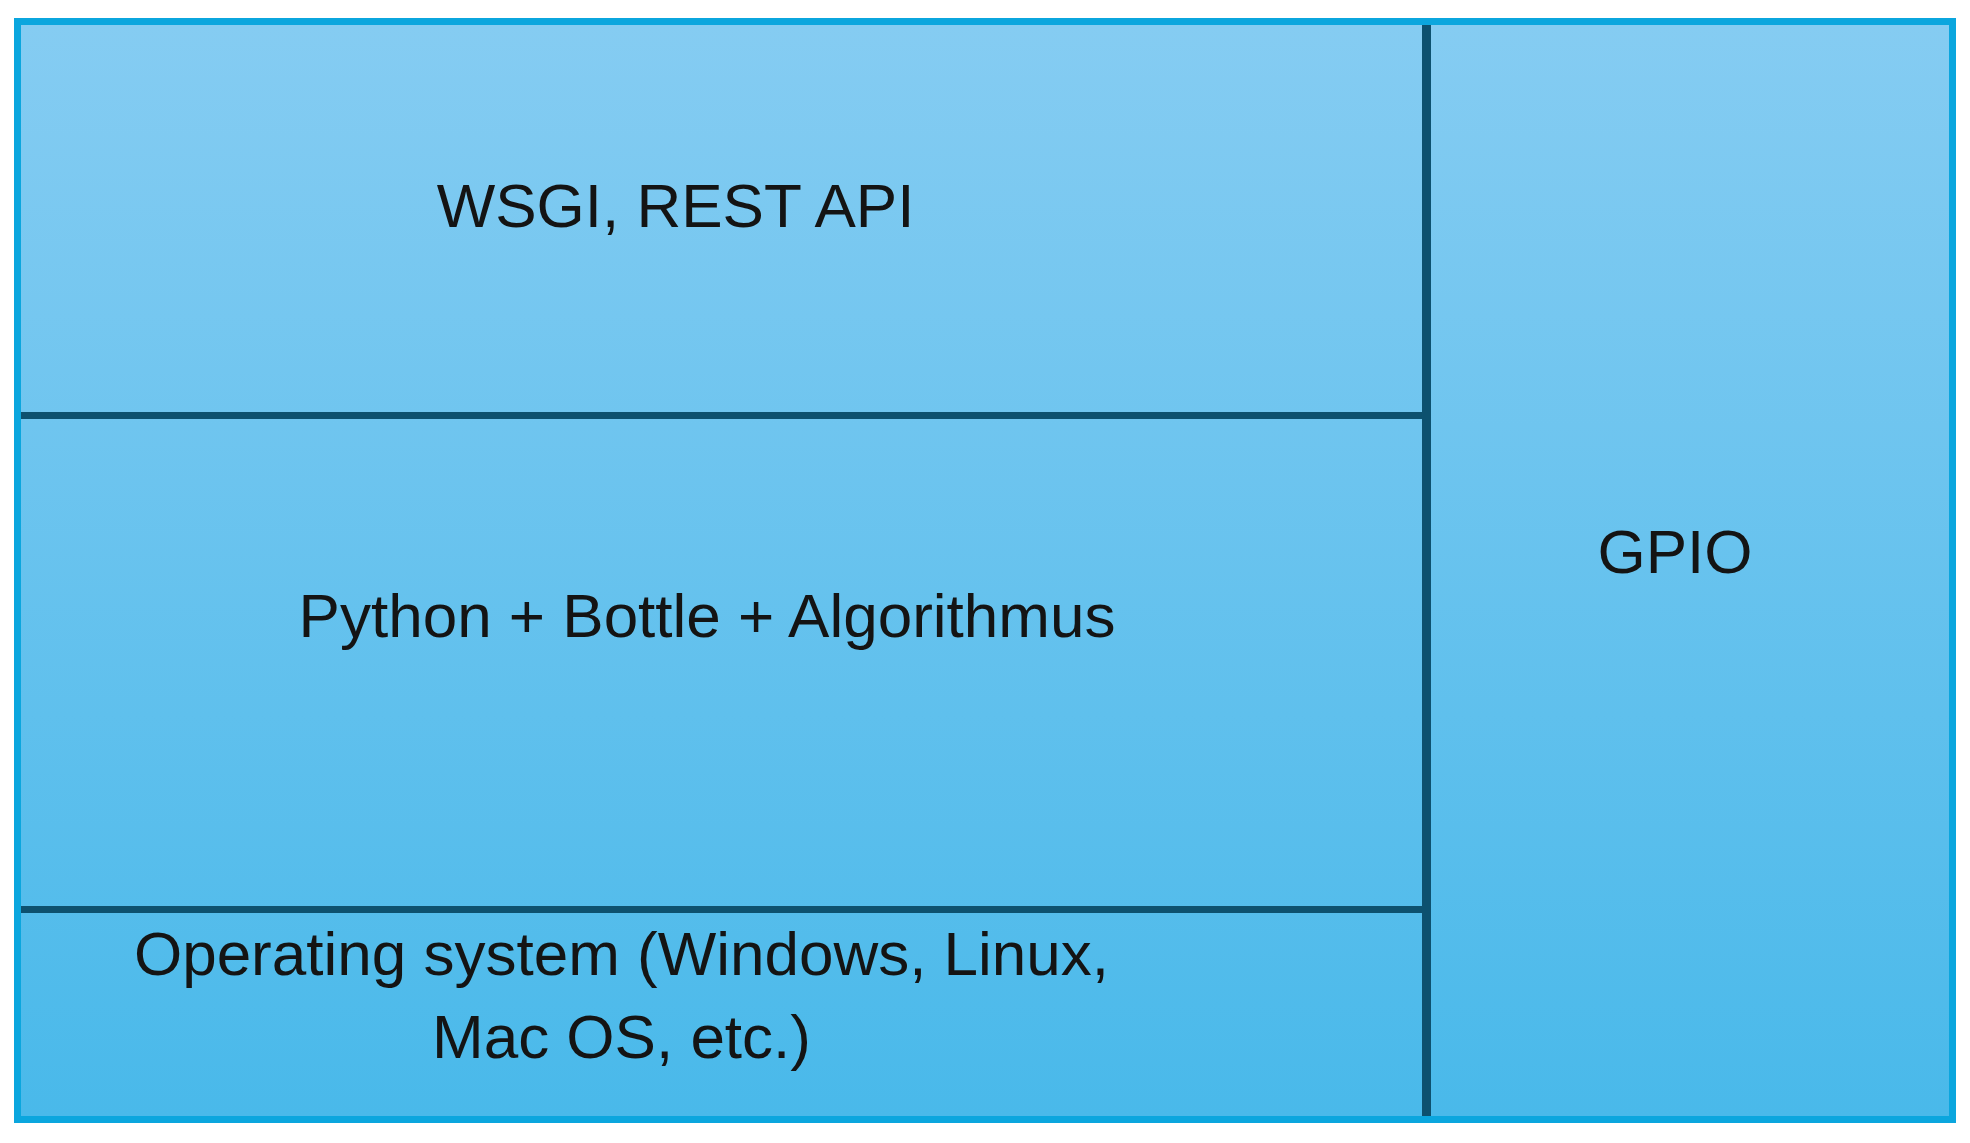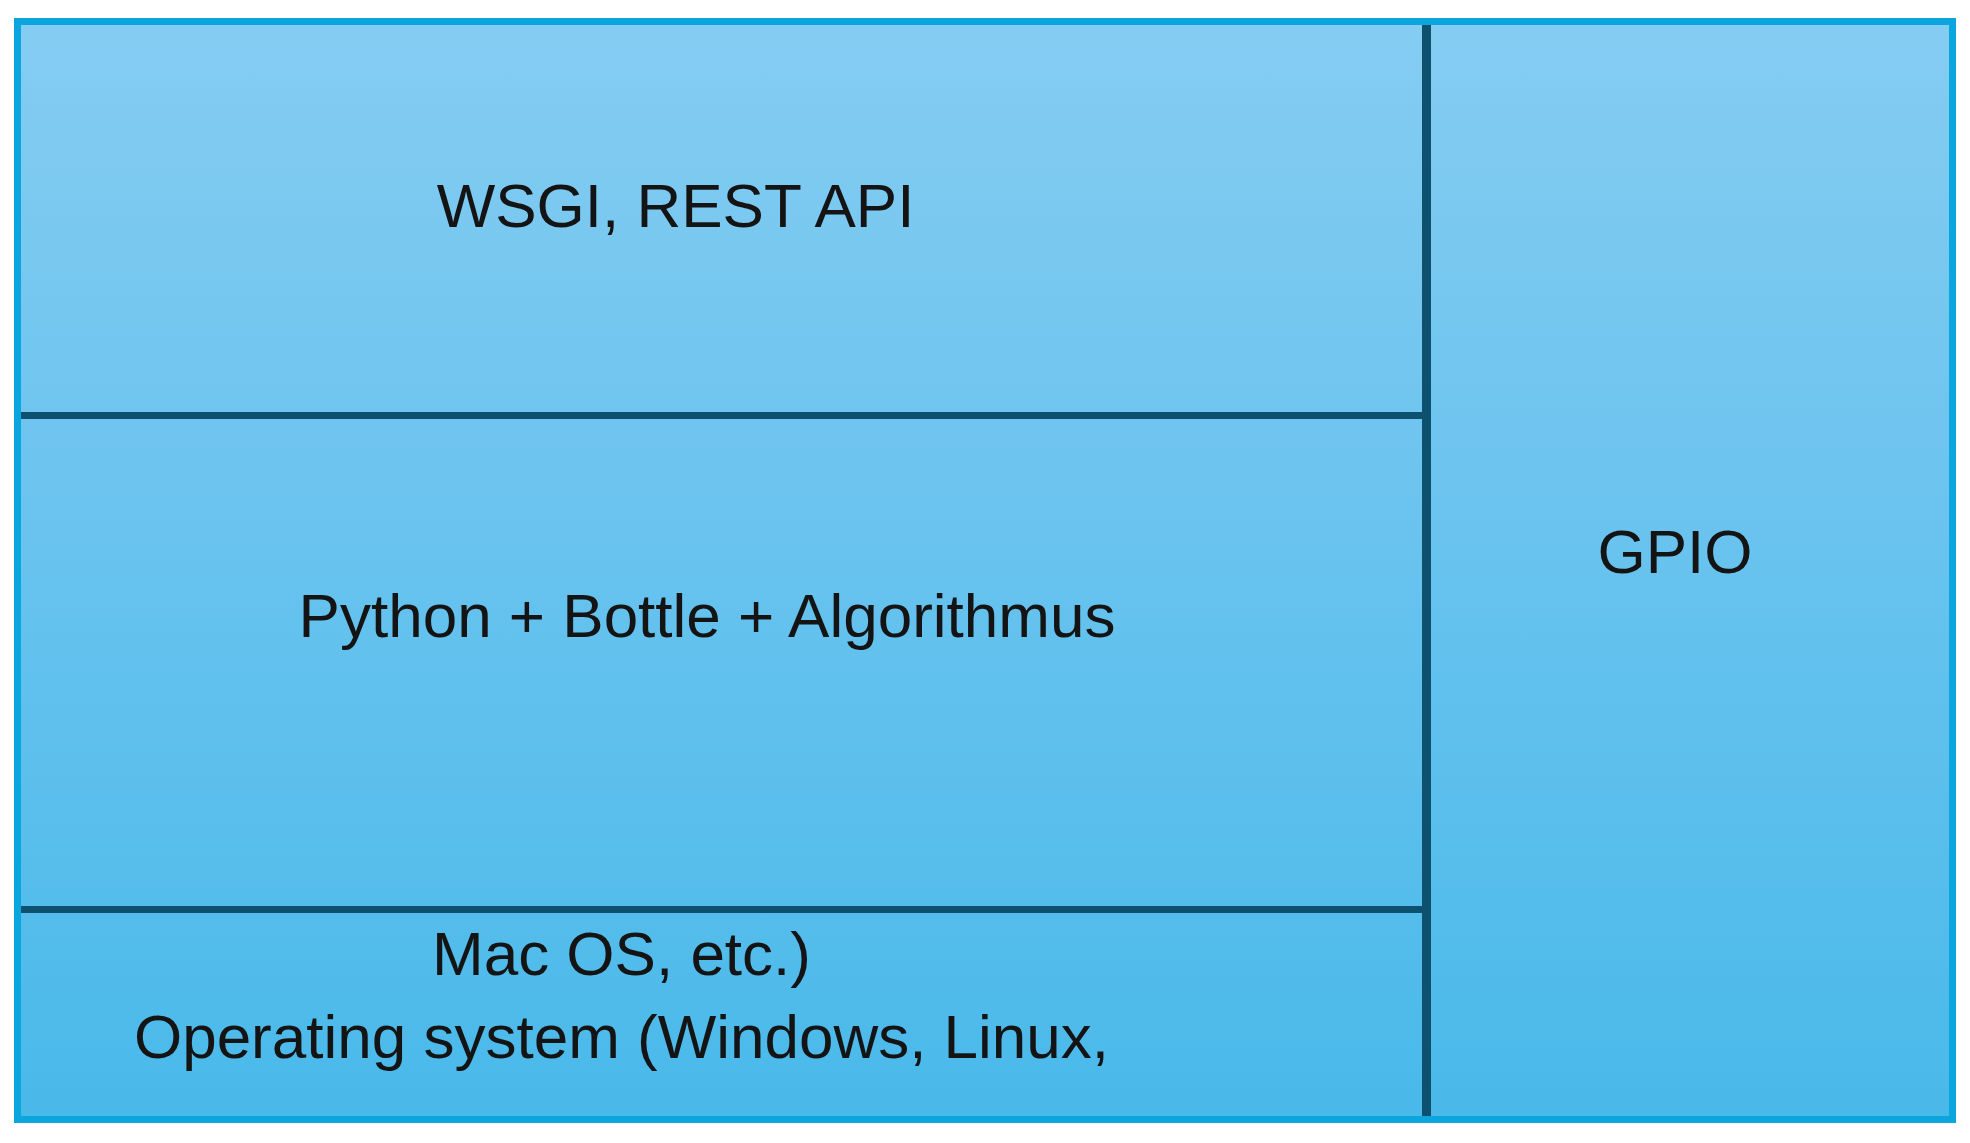--- a/index.html
+++ b/index.html
@@ -107,22 +107,22 @@
       <div class="h-divider"></div>
 
       <div class="row row-2">
         <div class="label">Python + Bottle + Algorithmus</div>
       </div>
 
       <div class="h-divider"></div>
 
       <div class="row row-3">
         <div class="label label-multiline">
+          <div>Operating system (Windows, Linux,</div>
           <div>Mac OS, etc.)</div>
-          <div>Operating system (Windows, Linux,</div>
         </div>
       </div>
 
     </div>
 
     <div class="v-divider"></div>
 
     <div class="right-col">
       <div class="label">GPIO</div>
     </div>

